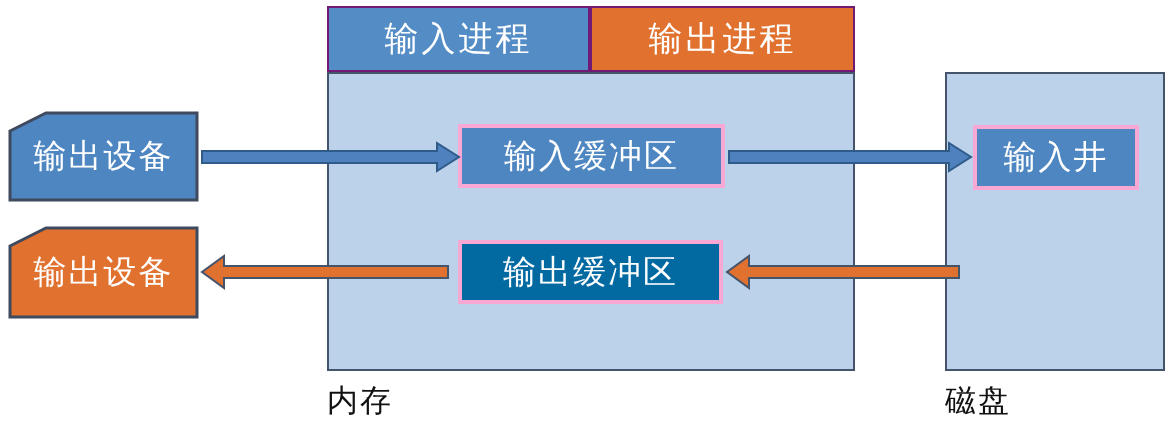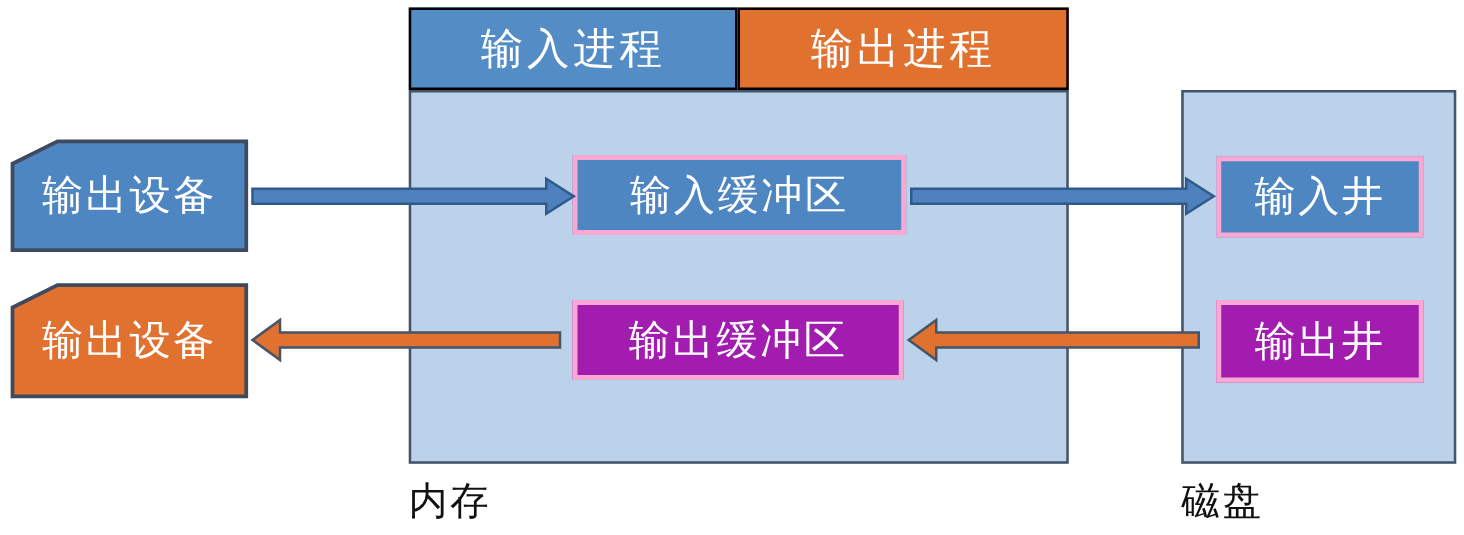--- a/index.html
+++ b/index.html
@@ -20,37 +20,37 @@
   }
 
   
   .hcell {
     display: flex;
     align-items: center;
     justify-content: center;
     color: #ffffff;
     font-size: 34px;
     letter-spacing: 3px;
-    border: 2px solid #000000;
+    border: 2px solid #701a75;
   }
   .hcell.blue   { background: #548dc5; }
   .hcell.orange { background: #e0712f; }
 
   
   .node {
     display: flex;
     align-items: center;
     justify-content: center;
     color: #ffffff;
     font-size: 33px;
     letter-spacing: 2px;
     border: 4px solid #f9a8d4;
   }
   .node.blue   { background: #4e86c1; }
-  .node.orange { background: #a21caf; }
+  .node.orange { background: #0369a1; }
 
   
   .device-label {
     display: flex;
     align-items: center;
     justify-content: center;
     color: #ffffff;
     font-size: 33px;
     letter-spacing: 2px;
     pointer-events: none;
@@ -92,23 +92,20 @@
   <div class="abs node blue" style="left:458px; top:124px; width:267px; height:64px;">
     <span>输入缓冲区</span>
   </div>
   <div class="abs node orange" style="left:458px; top:240px; width:265px; height:64px;">
     <span>输出缓冲区</span>
   </div>
 
   <div class="abs node blue" style="left:973px; top:125px; width:166px; height:65px;">
     <span>输入井</span>
   </div>
-  <div class="abs node orange" style="left:973px; top:240px; width:166px; height:66px;">
-    <span>输出井</span>
-  </div>
 
   <svg class="layer" width="1171" height="428" viewBox="0 0 1171 428">
 
     <polygon class="shape-blue" points="10,131 46,113 197,113 197,200 10,200"></polygon>
 
     <polygon class="shape-orange" points="10,246 46,228 197,228 197,317 10,317"></polygon>
 
     <path class="arrow-blue" d="M202,151 L437,151 L437,143 L459,157 L437,171 L437,163 L202,163 Z"></path>
 
     <path class="arrow-blue" d="M729,151 L949,151 L949,143 L971,157 L949,171 L949,163 L729,163 Z"></path>

